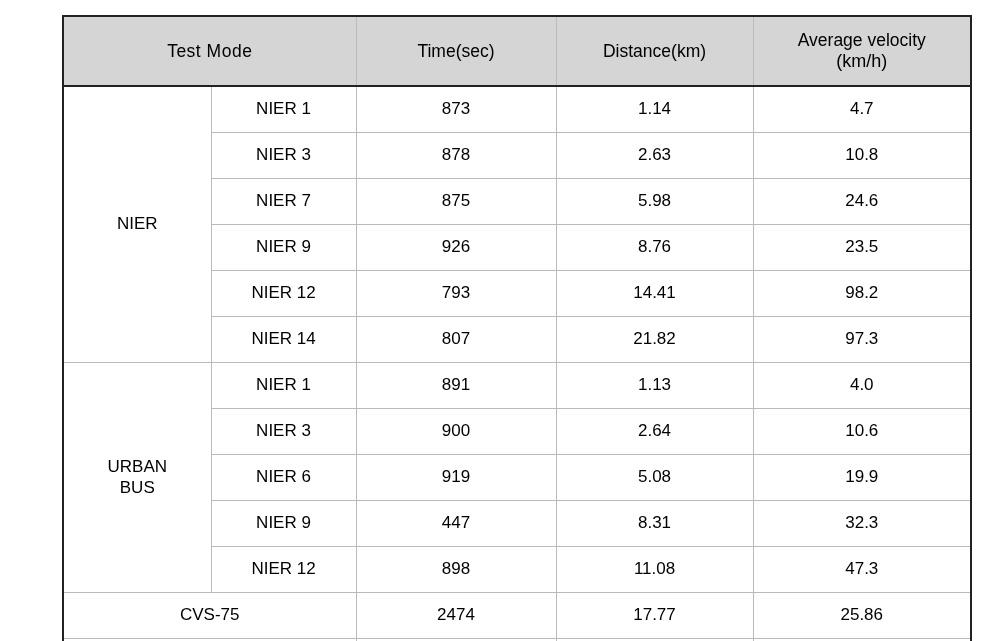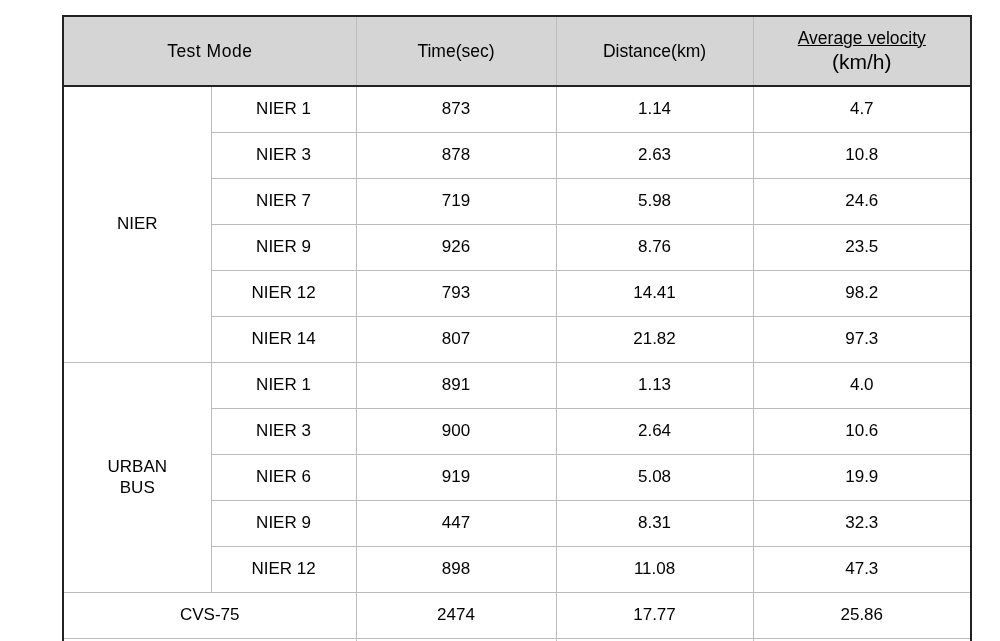--- a/index.html
+++ b/index.html
@@ -64,25 +64,24 @@
   td.sub-cell {
     border-right: 1px solid #888888;
   }
   .section-end td {
     border-bottom: 2px solid #444444;
     margin-left: 20px;
   }
   .hdr-sub {
     display: block;
     font-size: 17.5px;
-    text-decoration: underline;
   }
   .hdr-sub2 {
     display: block;
-    font-size: 21px;
+    font-size: 18px;
   }
   td.wide-label {
     border-right: 1px solid #888888;
   }
   .vel-cell { border-right: none; border-radius: 7px; }
   tbody tr td:last-child { border-right: none; }
   thead th:last-child { border-right: none; }
 </style>
 </head>
 <body>
@@ -117,21 +116,21 @@
         <td class="vel-cell">4.7</td>
       </tr>
       <tr>
         <td class="sub-cell">NIER 3</td>
         <td>878</td>
         <td>2.63</td>
         <td class="vel-cell">10.8</td>
       </tr>
       <tr>
         <td class="sub-cell">NIER 7</td>
-        <td>719</td>
+        <td>875</td>
         <td>5.98</td>
         <td class="vel-cell">24.6</td>
       </tr>
       <tr>
         <td class="sub-cell">NIER 9</td>
         <td>926</td>
         <td>8.76</td>
         <td class="vel-cell">23.5</td>
       </tr>
       <tr>

